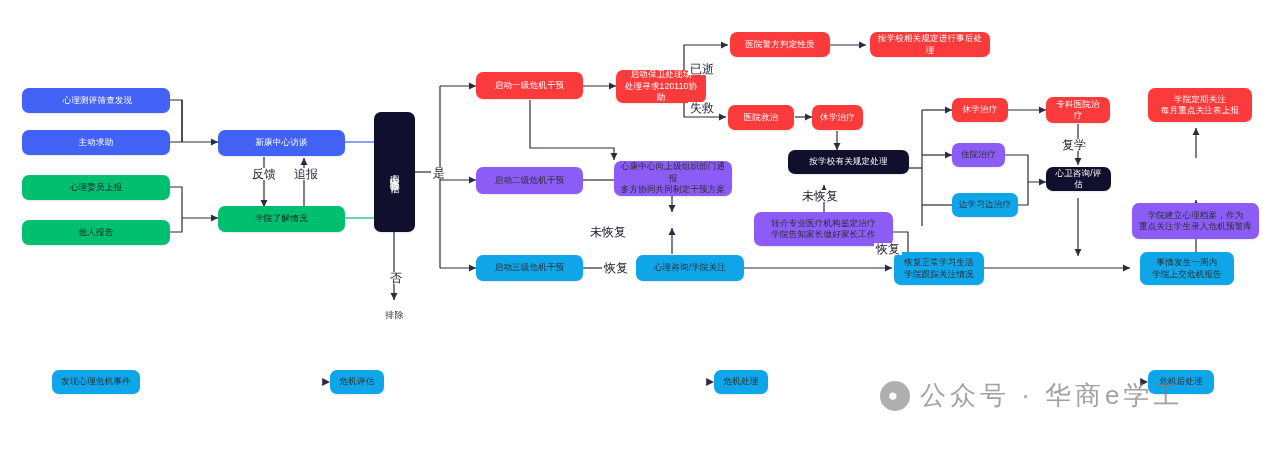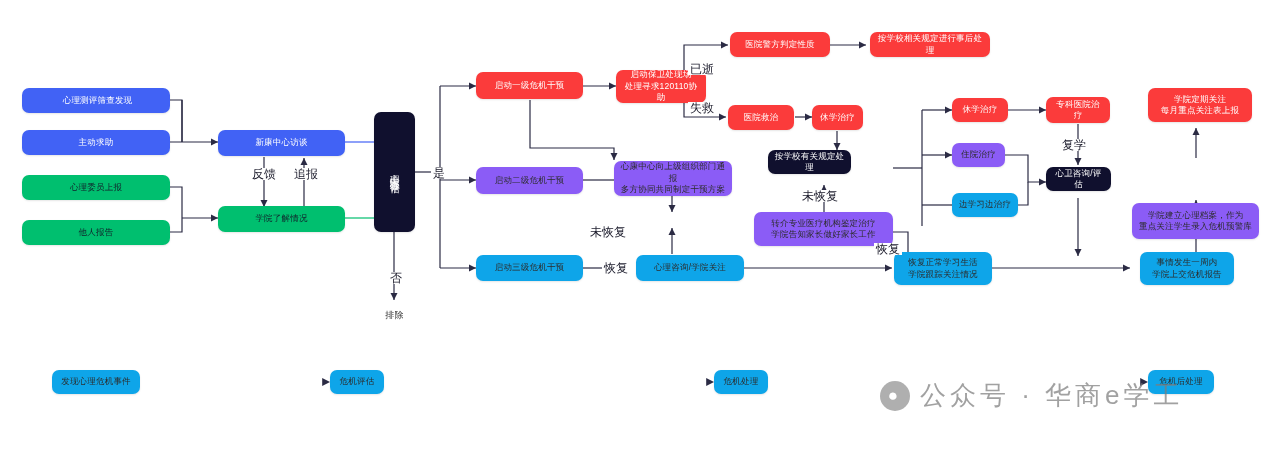--- a/index.html
+++ b/index.html
@@ -172,36 +172,36 @@
   <div class="node n-red" style="left:730px; top:32px; width:100px; height:25px;">医院警方判定性质</div>
   <div class="node n-red" style="left:870px; top:32px; width:120px; height:25px;">按学校相关规定进行事后处理</div>
   <div class="node n-red" style="left:728px; top:105px; width:66px; height:25px;">医院救治</div>
   <div class="node n-red" style="left:812px; top:105px; width:51px; height:25px;">休学治疗</div>
 
   <div class="node n-orange" style="left:476px; top:167px; width:107px; height:27px;">启动二级危机干预</div>
   <div class="node n-orange" style="left:614px; top:161px; width:118px; height:35px;">心康中心向上级组织部门通报
 多方协同共同制定干预方案</div>
   <div class="node n-orange" style="left:754px; top:212px; width:139px; height:34px;">转介专业医疗机构鉴定治疗
 学院告知家长做好家长工作</div>
-  <div class="node n-dark" style="left:768px; top:150px; width:83px; height:24px;">按学校有关规定处理</div>
+  <div class="node n-dark" style="left:788px; top:150px; width:121px; height:24px;">按学校有关规定处理</div>
 
   <div class="node n-red" style="left:952px; top:98px; width:56px; height:24px;">休学治疗</div>
   <div class="node n-red" style="left:1046px; top:97px; width:64px; height:26px;">专科医院治疗</div>
   <div class="node n-orange" style="left:952px; top:143px; width:53px; height:24px;">住院治疗</div>
   <div class="node n-yellow" style="left:952px; top:193px; width:66px; height:24px;">边学习边治疗</div>
   <div class="node n-dark" style="left:1046px; top:167px; width:65px; height:24px;">心卫咨询/评估</div>
 
   <div class="node n-red" style="left:1148px; top:88px; width:104px; height:34px;">学院定期关注
 每月重点关注表上报</div>
   <div class="node n-orange" style="left:1132px; top:164px; width:127px; height:36px;margin-top:39px;">学院建立心理档案，作为
 重点关注学生录入危机预警库</div>
 
   <div class="node n-yellow" style="left:476px; top:255px; width:107px; height:26px;">启动三级危机干预</div>
   <div class="node n-yellow" style="left:636px; top:255px; width:108px; height:26px;">心理咨询/学院关注</div>
-  <div class="node n-yellow" style="left:894px; top:252px; width:98px; height:33px;">恢复正常学习生活
+  <div class="node n-yellow" style="left:894px; top:252px; width:90px; height:33px;">恢复正常学习生活
 学院跟踪关注情况</div>
   <div class="node n-yellow" style="left:1140px; top:252px; width:94px; height:33px;">事情发生一周内
 学院上交危机报告</div>
 
   <div class="elabel" style="left:250px; top:168px;">反馈</div>
   <div class="elabel" style="left:292px; top:168px;">追报</div>
   <div class="elabel" style="left:431px; top:167px;">是</div>
   <div class="elabel" style="left:388px; top:272px;">否</div>
   <div class="elabel" style="left:688px; top:63px;">已逝</div>
   <div class="elabel" style="left:688px; top:102px;">失救</div>

